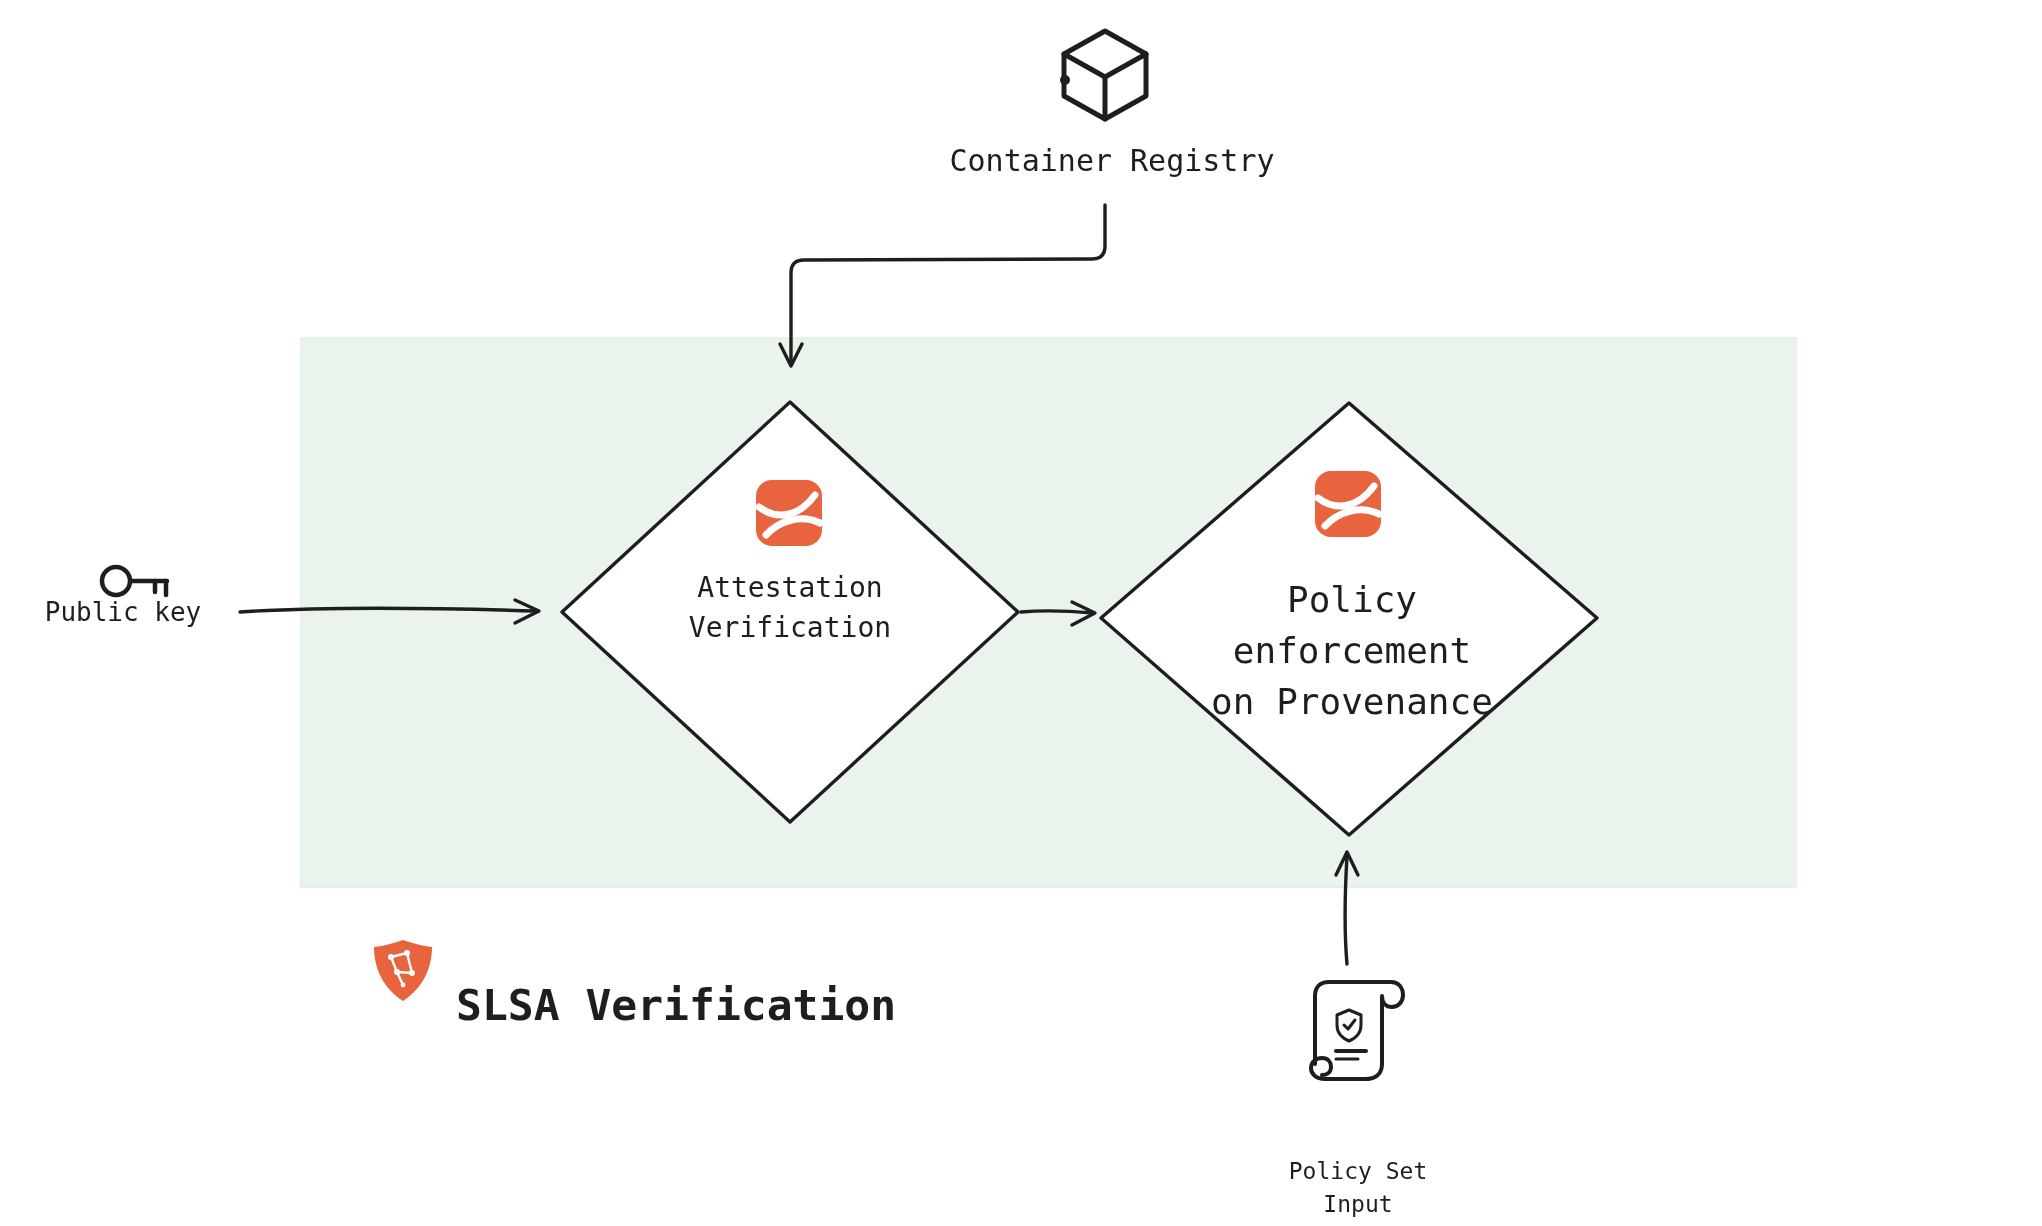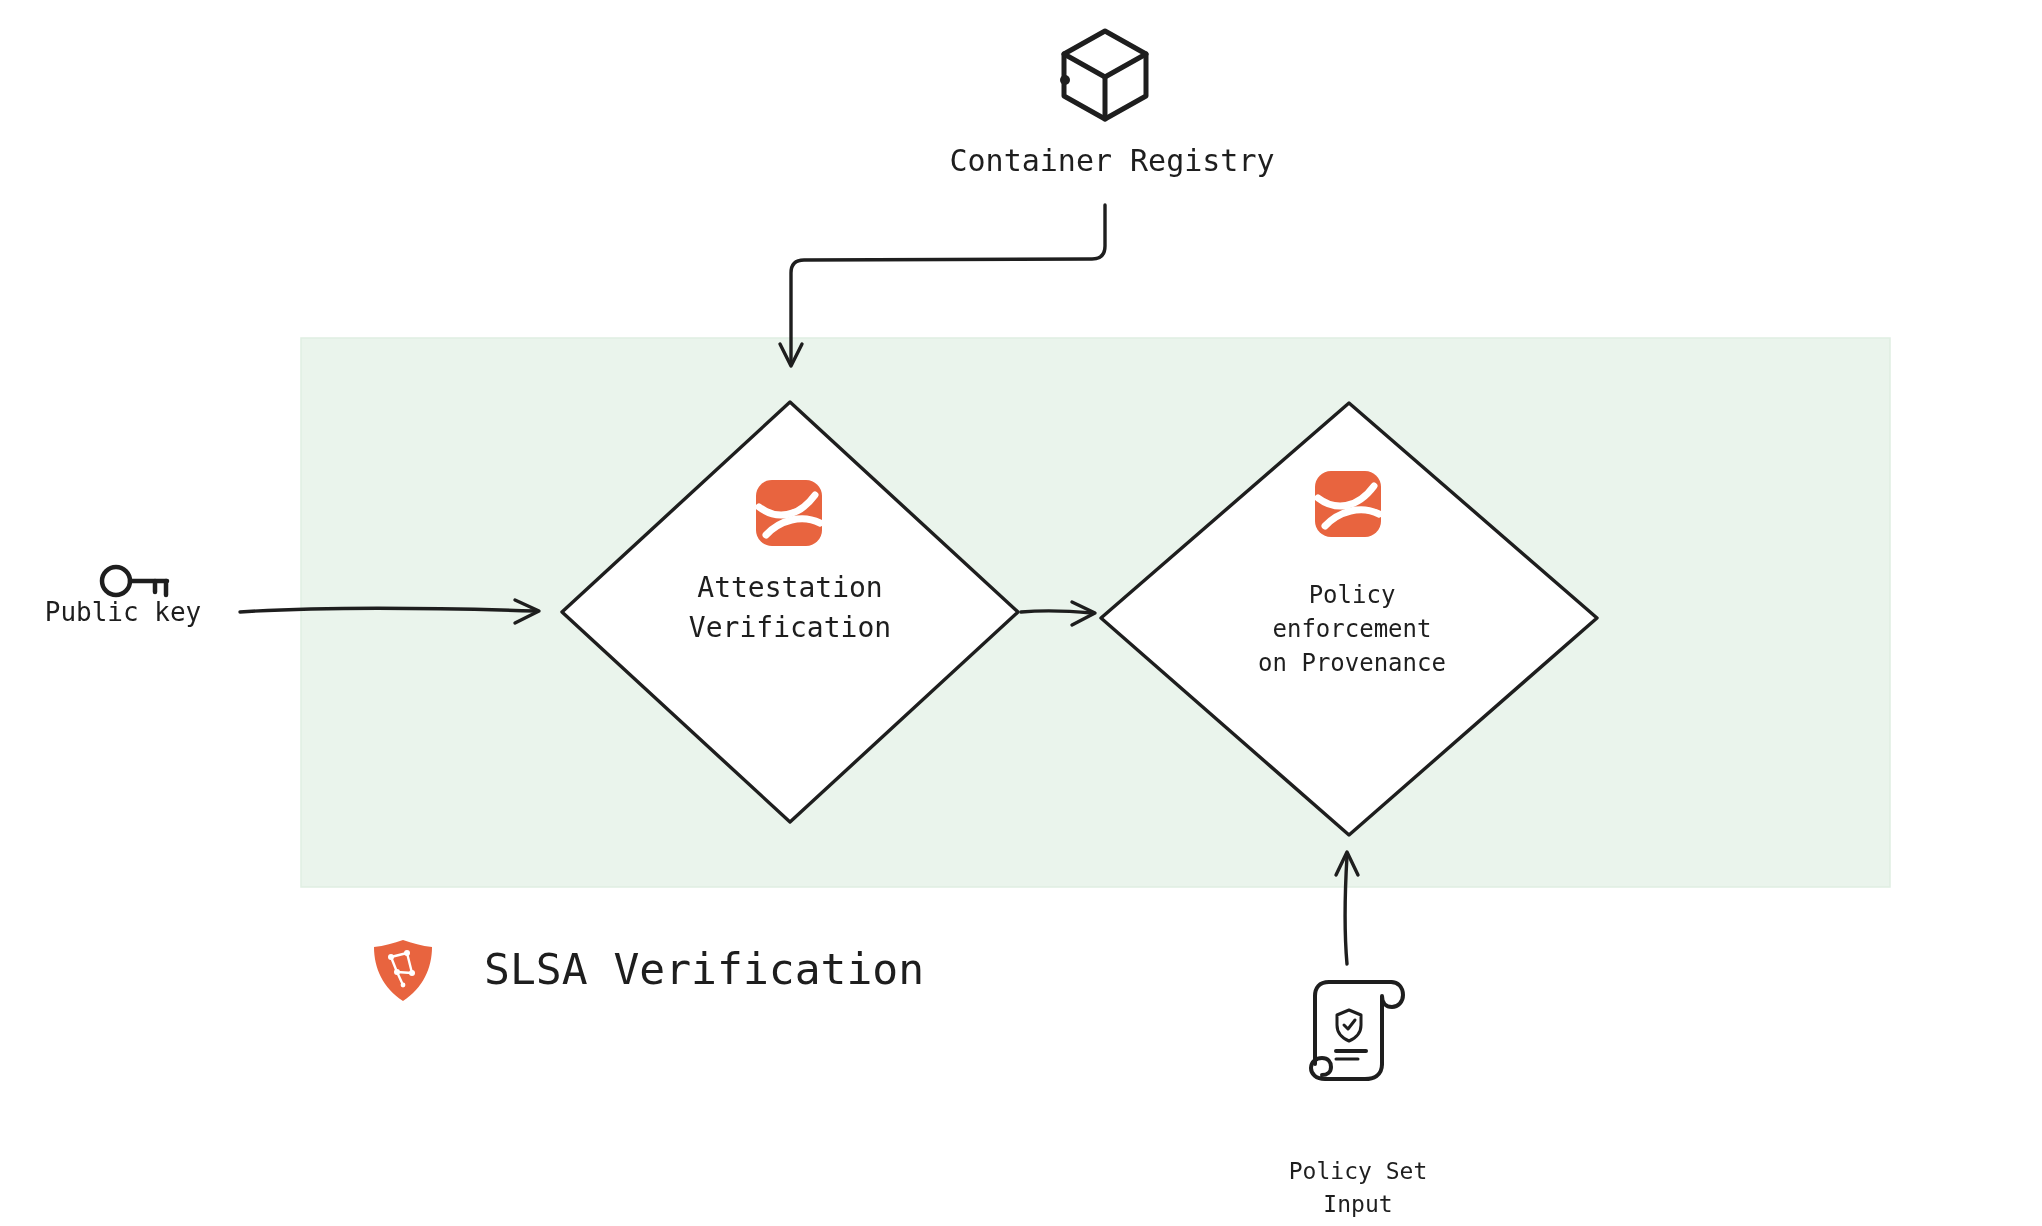--- a/index.html
+++ b/index.html
@@ -1,18 +1,18 @@
 <!DOCTYPE html>
 <html style="--orange: #e8643f; --green-box: #eaf4ec; --line: #1e1e1e; --background: #ffffff;"><head>
 <meta charset="utf-8">
 <style>
   * { margin:0; padding:0; box-sizing:border-box; }
   html, body { background:#fff; }
   .canvas {
-    position:relative; width:2042px; height:1226px; overflow:hidden;
+    position:relative; width:1797px; height:1226px; overflow:hidden;
     background:var(--background,#fff);
     font-family:"DejaVu Sans Mono","Liberation Mono",monospace;
     color:var(--line,#1e1e1e);
   }
   .abs { position:absolute; }
   .label { position:absolute; white-space:pre-line; text-align:center; color:var(--line,#1e1e1e); }
 
   
   .green-rect { fill:var(--green-box,#eaf4ec); stroke:#dfeee2; stroke-width:1.5; }
   .diamond { fill:#ffffff; stroke:var(--line,#1e1e1e); stroke-width:3.4; stroke-linejoin:round; }
@@ -24,22 +24,22 @@
   .scroll path { stroke-width:4; }
   .scroll .thin { stroke-width:3; }
   .orange-fill { fill:var(--orange,#e8643f); }
   .white-stroke { fill:none; stroke:#ffffff; stroke-width:7; stroke-linecap:round; }
   .shield-graph path { fill:none; stroke:#ffffff; stroke-width:2.4; stroke-linecap:round; }
   .shield-graph circle { fill:#ffffff; stroke:none; }
 
   .lbl-registry { left:1112px; top:160px; transform:translate(-50%,-50%); font-size:30px; }
   .lbl-pubkey   { left:123px;  top:612px; transform:translate(-50%,-50%); font-size:26px; }
   .lbl-attestation { left:790px; top:608px; transform:translate(-50%,-50%); font-size:28px; line-height:1.42;text-align:center; }
-  .lbl-policy   { left:1352px; top:629px; transform:translate(-50%,-50%); font-size:24px; line-height:1.42; }
-  .lbl-slsa     { left:456px; top:969px; transform:translate(0,-50%); font-size:43px; font-weight:normal; white-space:pre;margin-left:28px; }
+  .lbl-policy   { left:1352px; top:651px; transform:translate(-50%,-50%); font-size:36px; line-height:1.42; }
+  .lbl-slsa     { left:456px; top:1005px; transform:translate(0,-50%); font-size:43px; font-weight:bold; white-space:pre; }
   .lbl-policyset{ left:1358px; top:1188px; transform:translate(-50%,-50%); font-size:23px; line-height:1.45; }
 </style>
 </head>
 <body>
 
 <div class="canvas">
 
   <svg class="abs" style="left:0;top:0" width="2042" height="1226" viewBox="0 0 2042 1226">
 
     <rect x="301" y="338" width="1589" height="549" class="green-rect"></rect>

